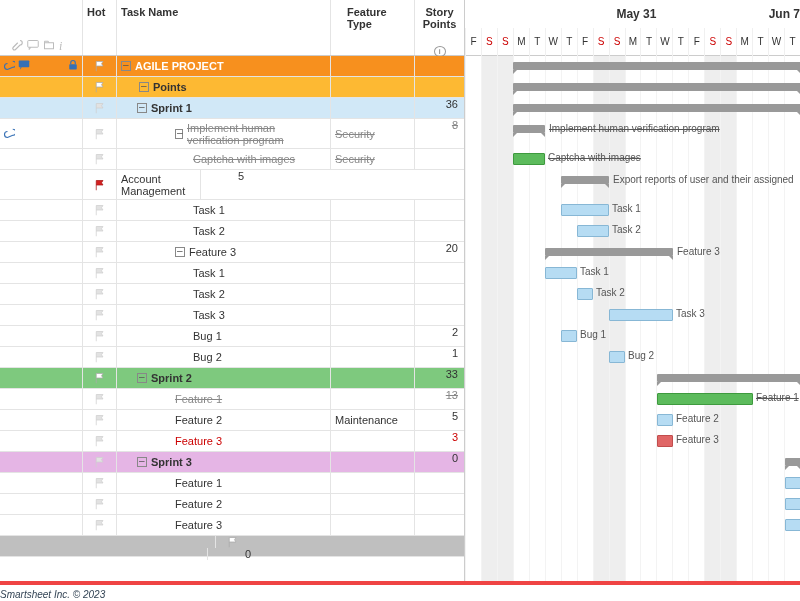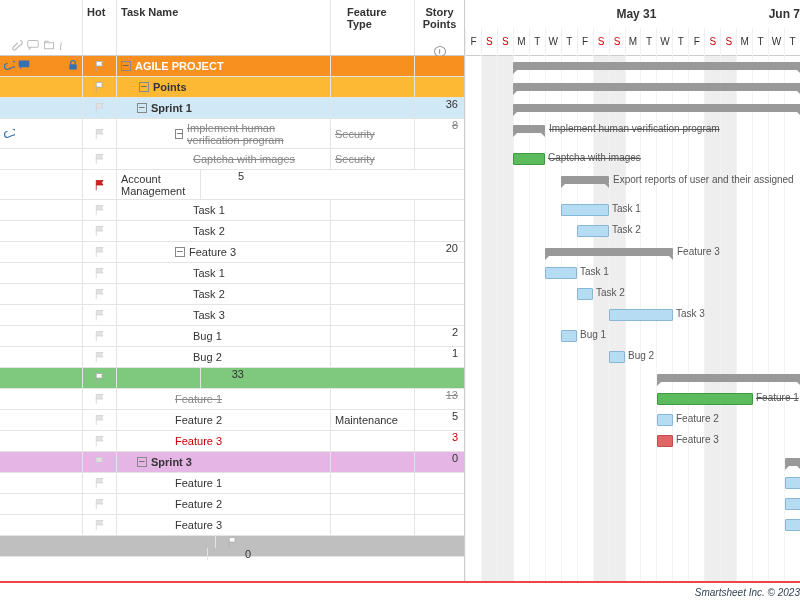--- a/index.html
+++ b/index.html
@@ -84,21 +84,21 @@
 .sum::before, .sum::after { content: ""; position: absolute; bottom: -4px; width: 0; height: 0; border-top: 4px solid #999; }
 .sum::before { left: 0; border-right: 4px solid transparent; }
 .sum::after { right: 0; border-left: 4px solid transparent; }
 .bar.lblue { background: #b6dcf3; border: 1px solid #87b7d5; }
 .bar.green { background: #5cbb5c; border: 1px solid #3e9a3e; }
 .bar.red { background: #e06666; border: 1px solid #c14d4d; }
 
 .bar-label { position: absolute; left: 100%; top: -2px; white-space: nowrap; margin-left: 4px; font-size: 10px; color: #555; }
 .bar-label.strike { text-decoration: line-through; }
 
-.footer { height: 20px; line-height: 20px; text-align: right; font-size: 10px; font-style: italic; color: #345; border-top: 2px solid #ef4444; }
+.footer { height: 20px; line-height: 20px; text-align: left; font-size: 10px; font-style: italic; color: #345; border-top: 4px solid #ef4444; }
 </style>
 </head>
 <body>
 
 <div class="app">
   <div class="content">
 
     <div class="left-panel">
       <div class="grid-header">
         <div class="col-tools">
@@ -352,20 +352,24 @@
               <span>1</span>
             </div>
           </div>
           <div class="row bg-green">
             <div class="cell-tools" style="justify-content: flex-start;"></div>
             <div class="cell-flag">
               <svg class="flag white" viewBox="0 0 16 16">
                 <path d="M3 2v13M3 2h9l-2 3 2 3H3" stroke-width="1"></path>
               </svg>
             </div>
+            <div class="cell-name indent-2">
+              <span class="toggle"></span>
+              <span class="bold">Sprint 2</span>
+            </div>
             <div class="cell-type"></div>
             <div class="cell-pts">
               <span>33</span>
             </div>
           </div>
           <div class="row">
             <div class="cell-tools" style="justify-content: flex-start;"></div>
             <div class="cell-flag">
               <svg class="flag grey" viewBox="0 0 16 16">
                 <path d="M3 2v13M3 2h9l-2 3 2 3H3" stroke-width="1"></path>

